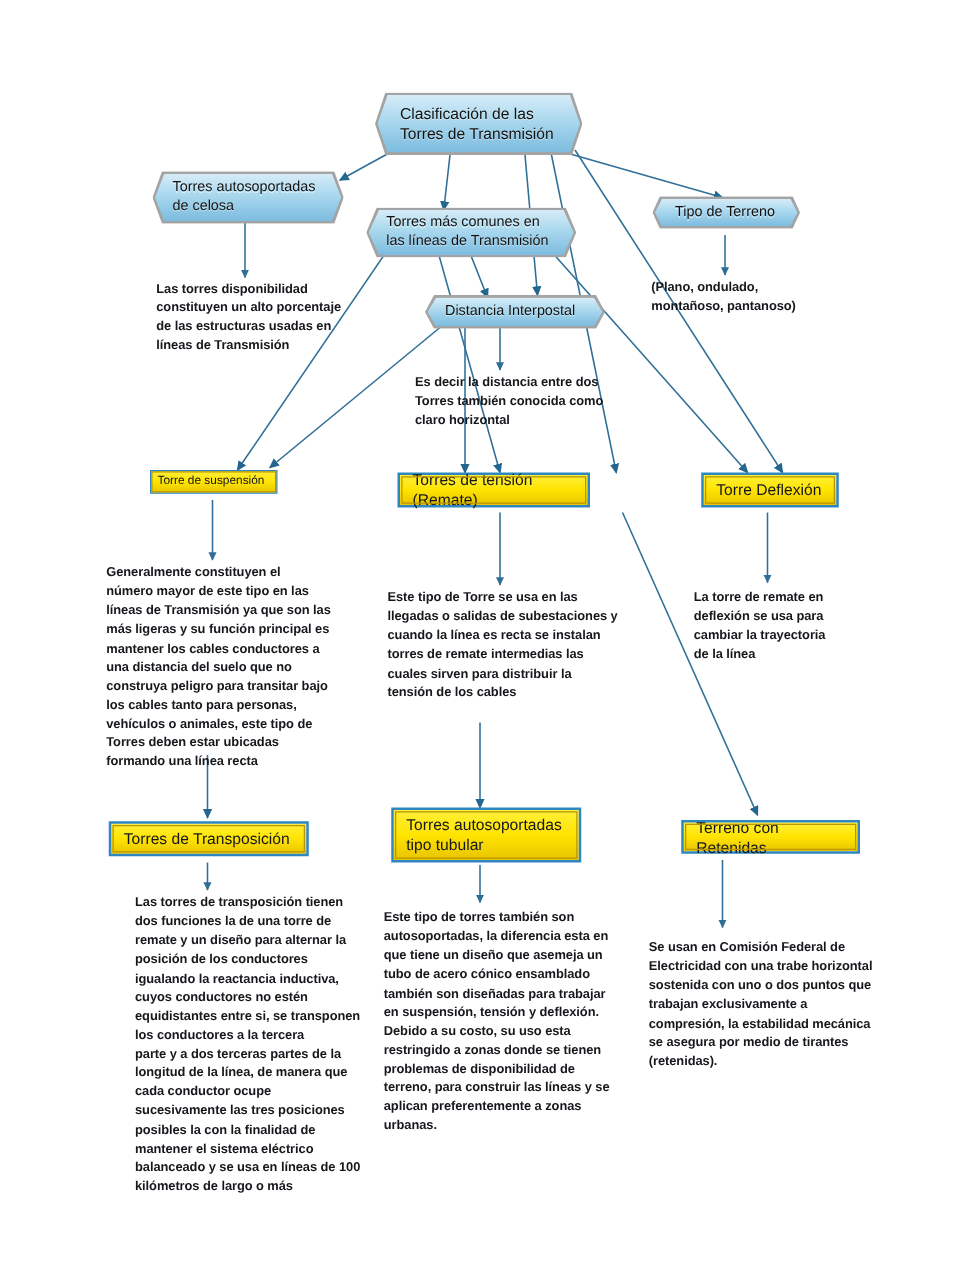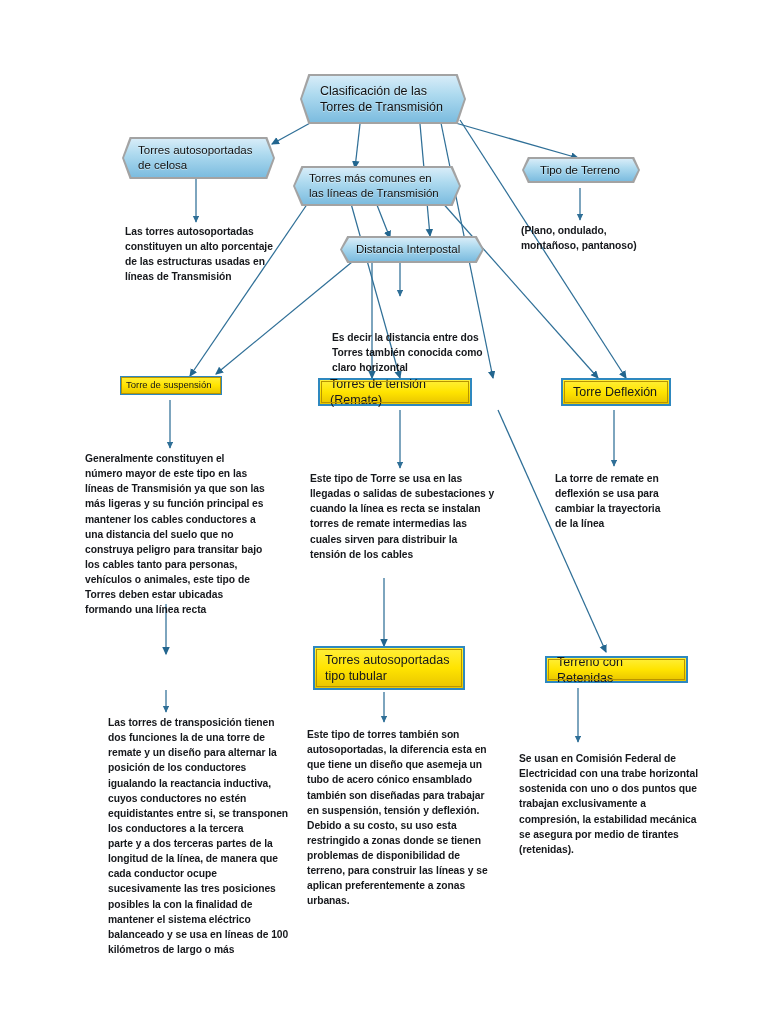--- a/index.html
+++ b/index.html
@@ -174,39 +174,42 @@
   </div>
 
   <div class="ynode" style="left:318px; top:378px; width:154px; height:28px;">
     <span>Torres de tensión (Remate)</span>
   </div>
 
   <div class="ynode" style="left:561px; top:378px; width:110px; height:28px;">
     <span>Torre Deflexión</span>
   </div>
 
+  <div class="ynode" style="left:87px; top:657px; width:160px; height:28px;">
+    <span>Torres de Transposición</span>
+  </div>
 
   <div class="ynode" style="left:313px; top:646px; width:152px; height:44px;">
     <span>Torres autosoportadas
 tipo tubular</span>
   </div>
 
   <div class="ynode" style="left:545px; top:656px; width:143px; height:27px;">
     <span>Terreno con Retenidas</span>
   </div>
 
-  <div class="ptext" style="left:125px; top:224px; width:205px;">Las torres autosoportadas
+  <div class="ptext" style="left:125px; top:224px; width:205px;">Las torres disponibilidad
 constituyen un alto porcentaje
 de las estructuras usadas en
 líneas de Transmisión</div>
 
   <div class="ptext" style="left:521px; top:223px; width:190px;">(Plano, ondulado,
 montañoso, pantanoso)</div>
 
-  <div class="ptext" style="left:332px; top:299px; width:205px;margin-top:31px;">Es decir la distancia entre dos
+  <div class="ptext" style="left:332px; top:299px; width:205px;">Es decir la distancia entre dos
 Torres también conocida como
 claro horizontal</div>
 
   <div class="ptext" style="left:85px; top:451px; width:200px;">Generalmente constituyen el
 número mayor de este tipo en las
 líneas de Transmisión ya que son las
 más ligeras y su función principal es
 mantener los cables conductores a
 una distancia del suelo que no
 construya peligro para transitar bajo

